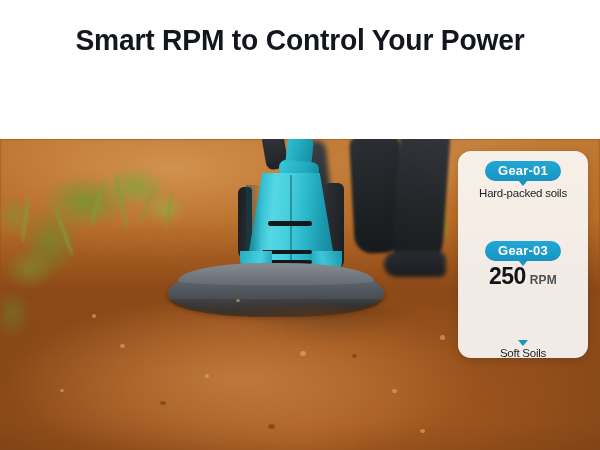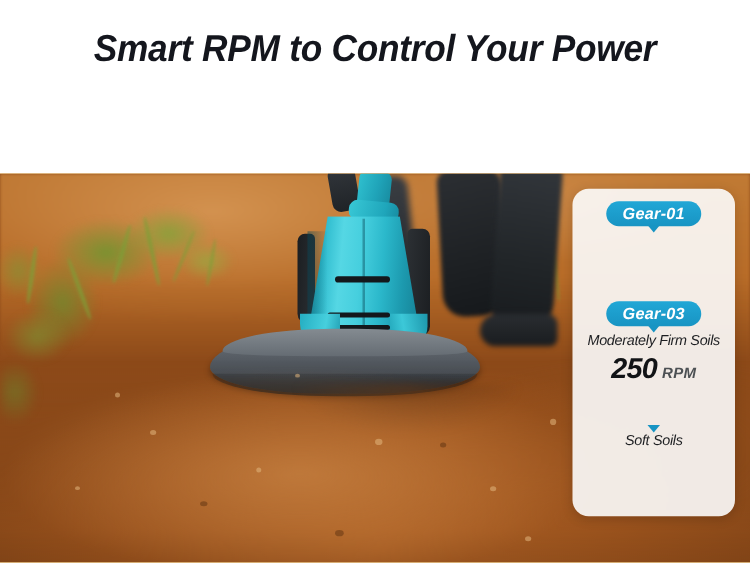--- a/index.html
+++ b/index.html
@@ -12,23 +12,22 @@
     height: 450px;
     overflow: hidden;
     font-family: "Liberation Sans", sans-serif;
     position: relative;
   }
 
   #banner {
     position: relative;
     width: 600px;
     height: 450px;
-    background: #eab308;
+    background: #c4b5fd;
     overflow: hidden;
-    font-style: italic;
   }
 
   
   .header {
     position: absolute;
     left: 0;
     top: 0;
     width: 600px;
     height: 139px;
     background: #ffffff;
@@ -279,21 +278,21 @@
     filter: blur(0.5px);
   }
   .speck.dark { background: rgba(84,44,14,0.45); }
 
   
   .gear-card {
     position: absolute;
     left: 458px;
     top: 151px;
     width: 130px;
-    height: 262px;
+    height: 207px;
     background: rgba(252,252,252,0.90);
     border-radius: 13px;
     box-shadow: 0 2px 9px rgba(0,0,0,0.16);
     backdrop-filter: blur(2px);
   }
   .gear-block {
     position: absolute;
     left: 0;
     width: 130px;
     text-align: center;
@@ -422,28 +421,28 @@
     <div class="speck" style="left:420px; top:290px; width:5px; height:4px;"></div>
   </div>
 
   <div class="gear-card">
 
     <div class="gear-block g1">
       <div class="gear-badge-wrap">
         <span class="gear-badge">Gear-01</span>
         <span class="badge-tail"></span>
       </div>
+      <div class="gear-desc">Hard-packed soils</div>
     </div>
 
     <div class="gear-block g2">
       <div class="gear-badge-wrap">
         <span class="gear-badge">Gear-03</span>
         <span class="badge-tail"></span>
       </div>
-      <div class="gear-desc">Moderately Firm Soils</div>
       <div class="gear-rpm">
         <span class="rpm-value">250</span><span class="rpm-unit">RPM</span>
       </div>
     </div>
 
     <div class="gear-block g3">
       <div class="gear-badge-wrap">
         <span class="badge-tail"></span>
       </div>
       <div class="gear-desc">Soft Soils</div>

